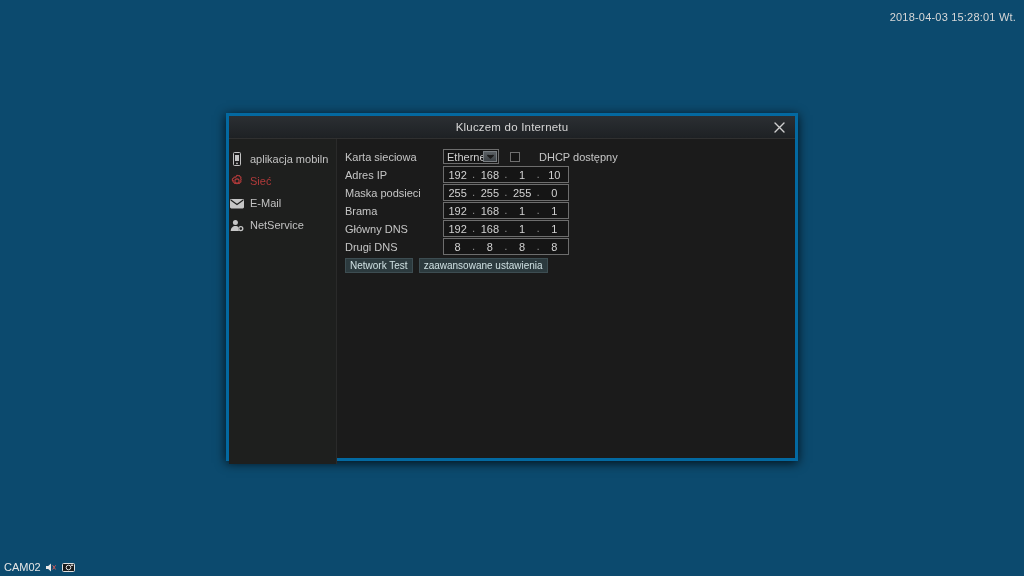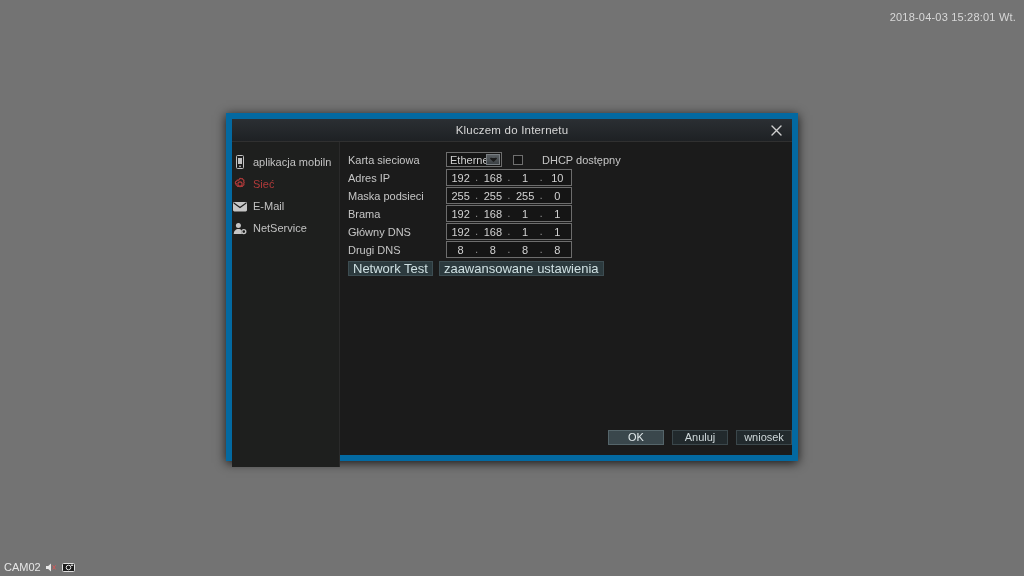--- a/index.html
+++ b/index.html
@@ -15,21 +15,21 @@
     font-family: "Liberation Sans", sans-serif;
     color: #c8c8c8;
     position: relative;
     -webkit-font-smoothing: antialiased;
   }
 
   
   #desktop {
     position: absolute;
     inset: 0;
-    background: #737373;
+    background: #0c4a6e;
   }
 
   
   #osd-clock {
     position: absolute;
     top: 11px;
     right: 8px;
     font-size: 11px;
     color: #d8d8d8;
     letter-spacing: .2px;
@@ -57,21 +57,21 @@
   }
 
   
   #dialog {
     position: absolute;
     left: 226px;
     top: 113px;
     width: 572px;
     height: 348px;
     background: #1b1b1b;
-    border: 6px solid #0369a1;
+    border: 3px solid #0369a1;
     box-sizing: border-box;
     box-shadow: 0 2px 10px rgba(0,0,0,.8);
   }
 
   
   #titlebar {
     position: relative;
     height: 22px;
     background: linear-gradient(#2b2f33, #1e2124);
     border-bottom: 1px solid #303030;
@@ -248,21 +248,21 @@
     display: flex;
     align-items: center;
     gap: 6px;
     margin-top: 3px;
   }
   .action-btn {
     background: #2c3a3e;
     border: 1px solid #3d4d52;
     box-sizing: border-box;
     color: #cfe0e2;
-    font-size: 13px;
+    font-size: 10px;
     height: 15px;
     line-height: 13px;
     padding: 0 4px;
     white-space: nowrap;
     cursor: pointer;
   }
 
   
   #footer {
     position: absolute;
@@ -456,22 +456,17 @@
             <span class="ip-dot">.</span>
             <span class="ip-oct">8</span>
           </div>
         </div>
 
         <div id="action-row">
           <div class="action-btn">Network Test</div>
           <div class="action-btn">zaawansowane ustawienia</div>
         </div>
 
-        <div id="footer">
-          <div class="foot-btn focused">OK</div>
-          <div class="foot-btn">Anuluj</div>
-          <div class="foot-btn">wniosek</div>
-        </div>
 
       </div>
     </div>
   </div>
 </div>
 
 </body></html>

